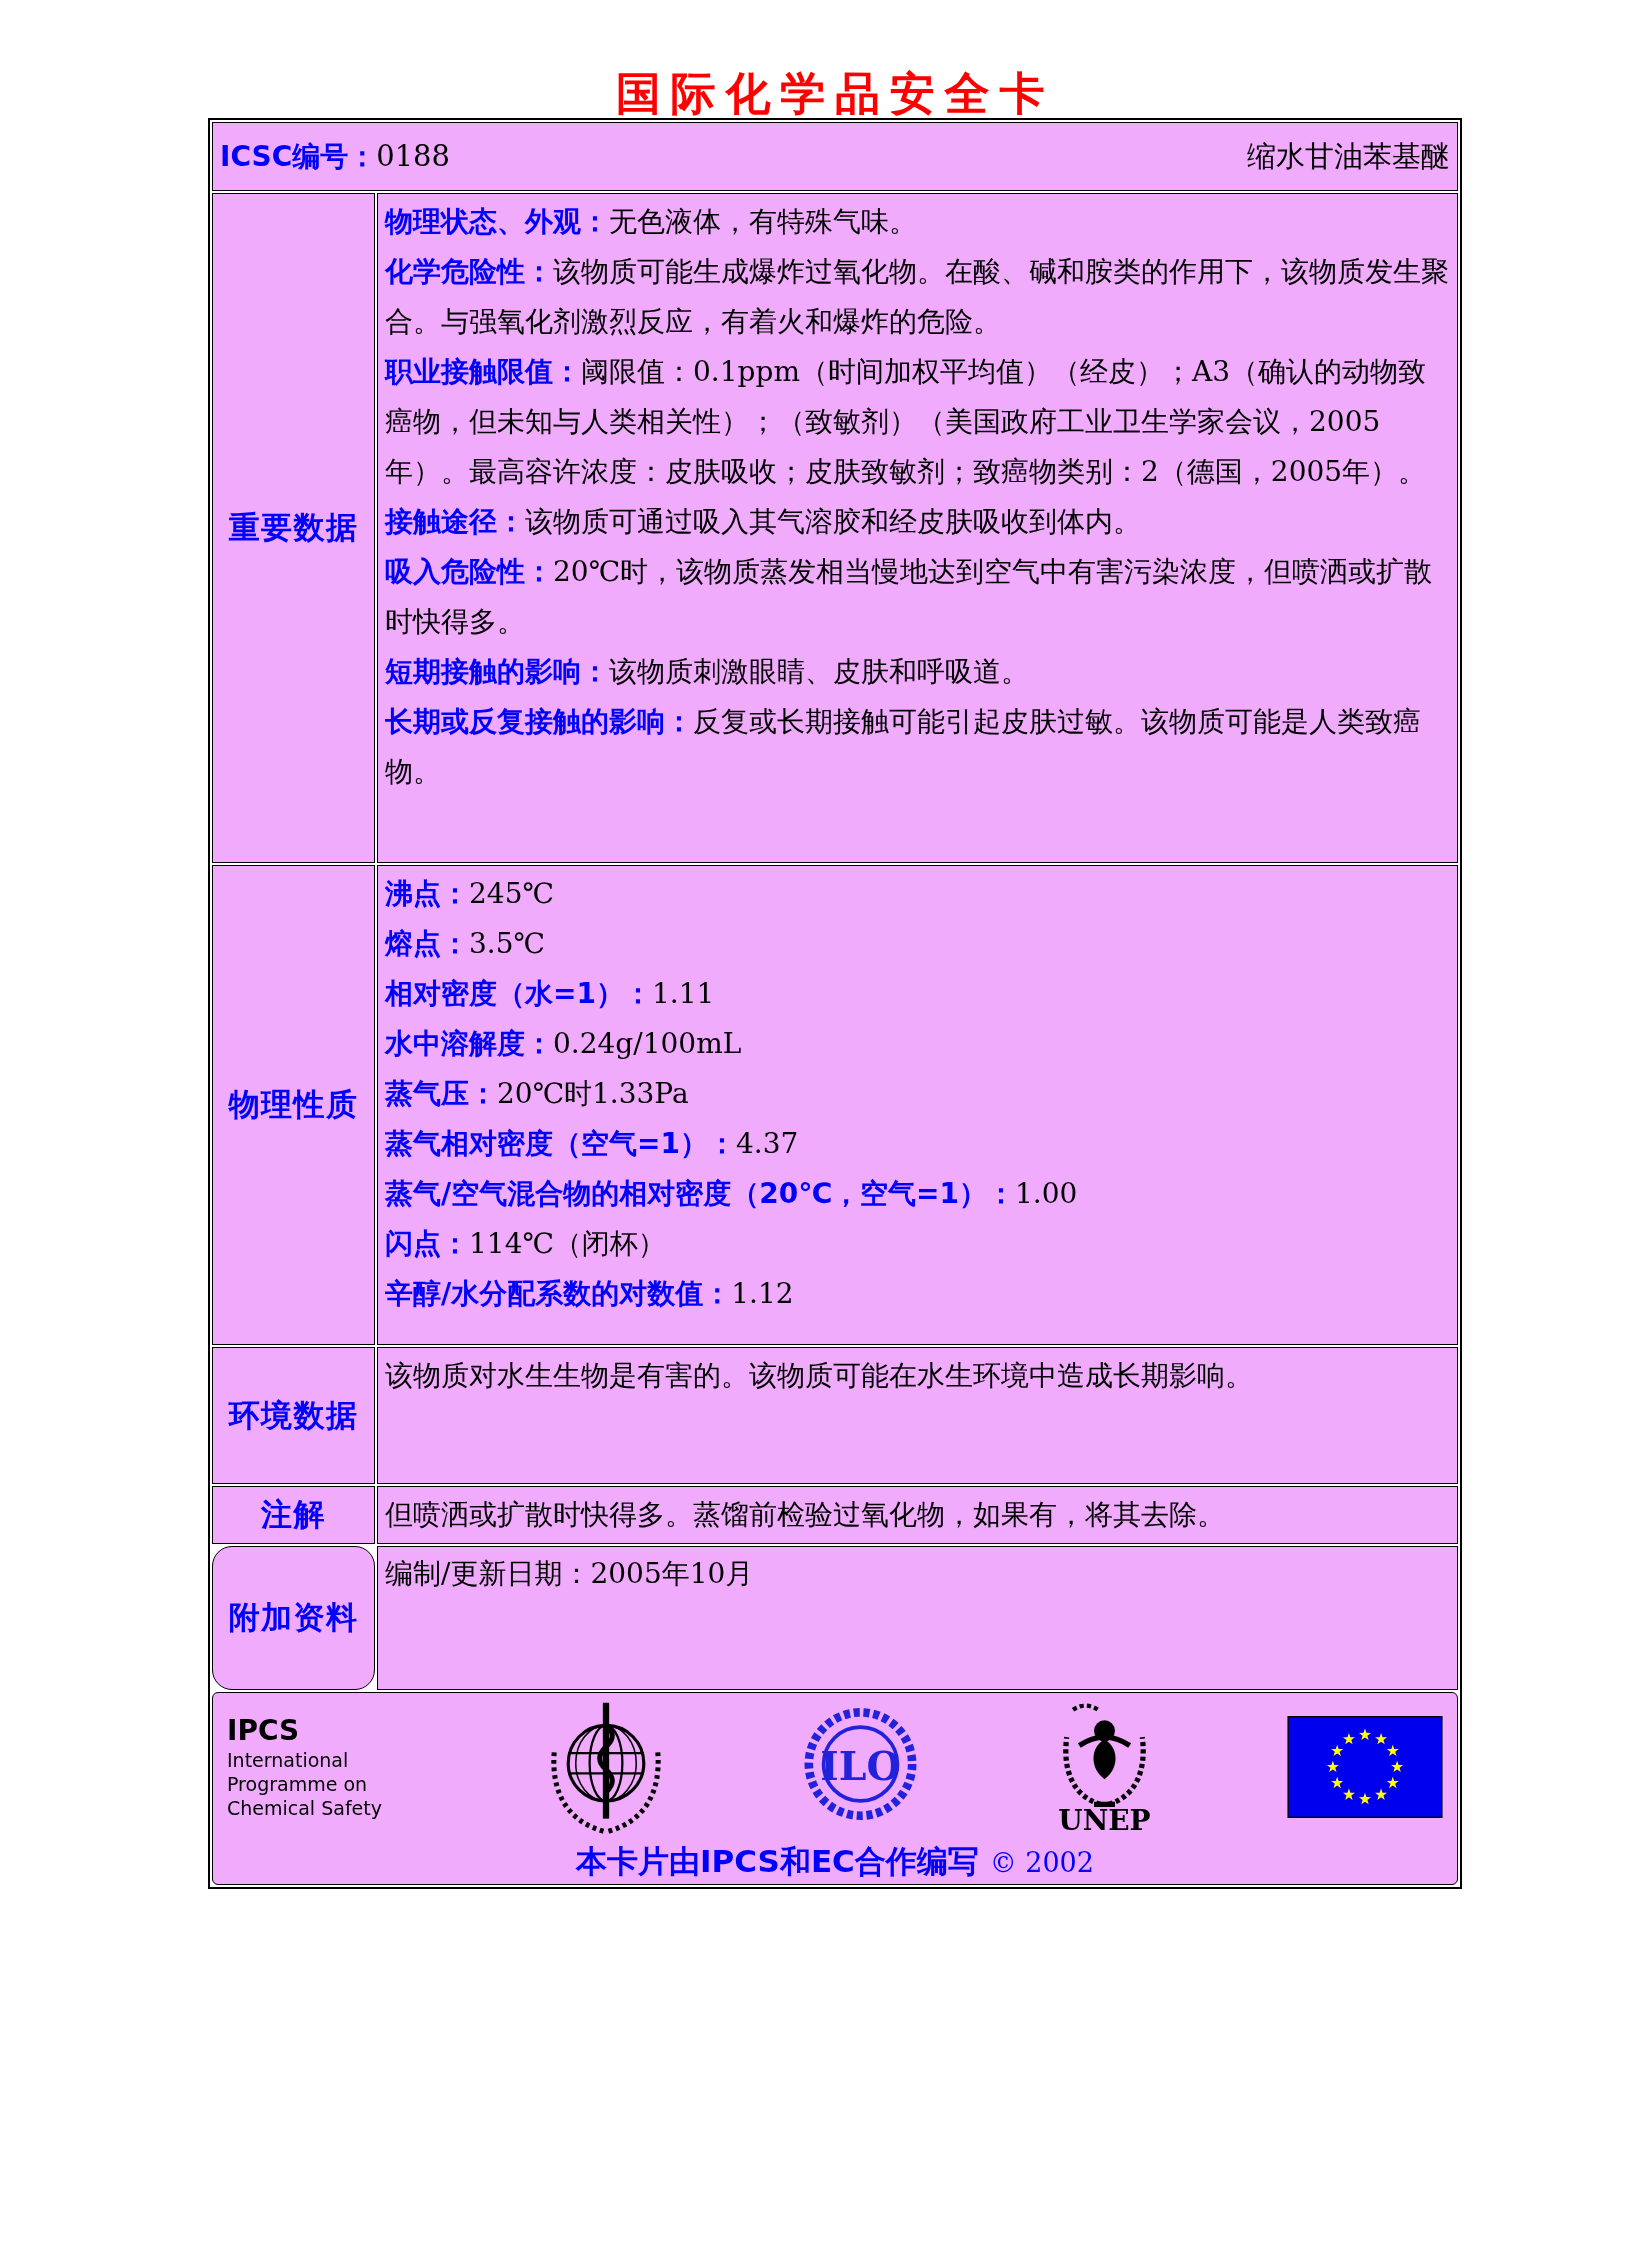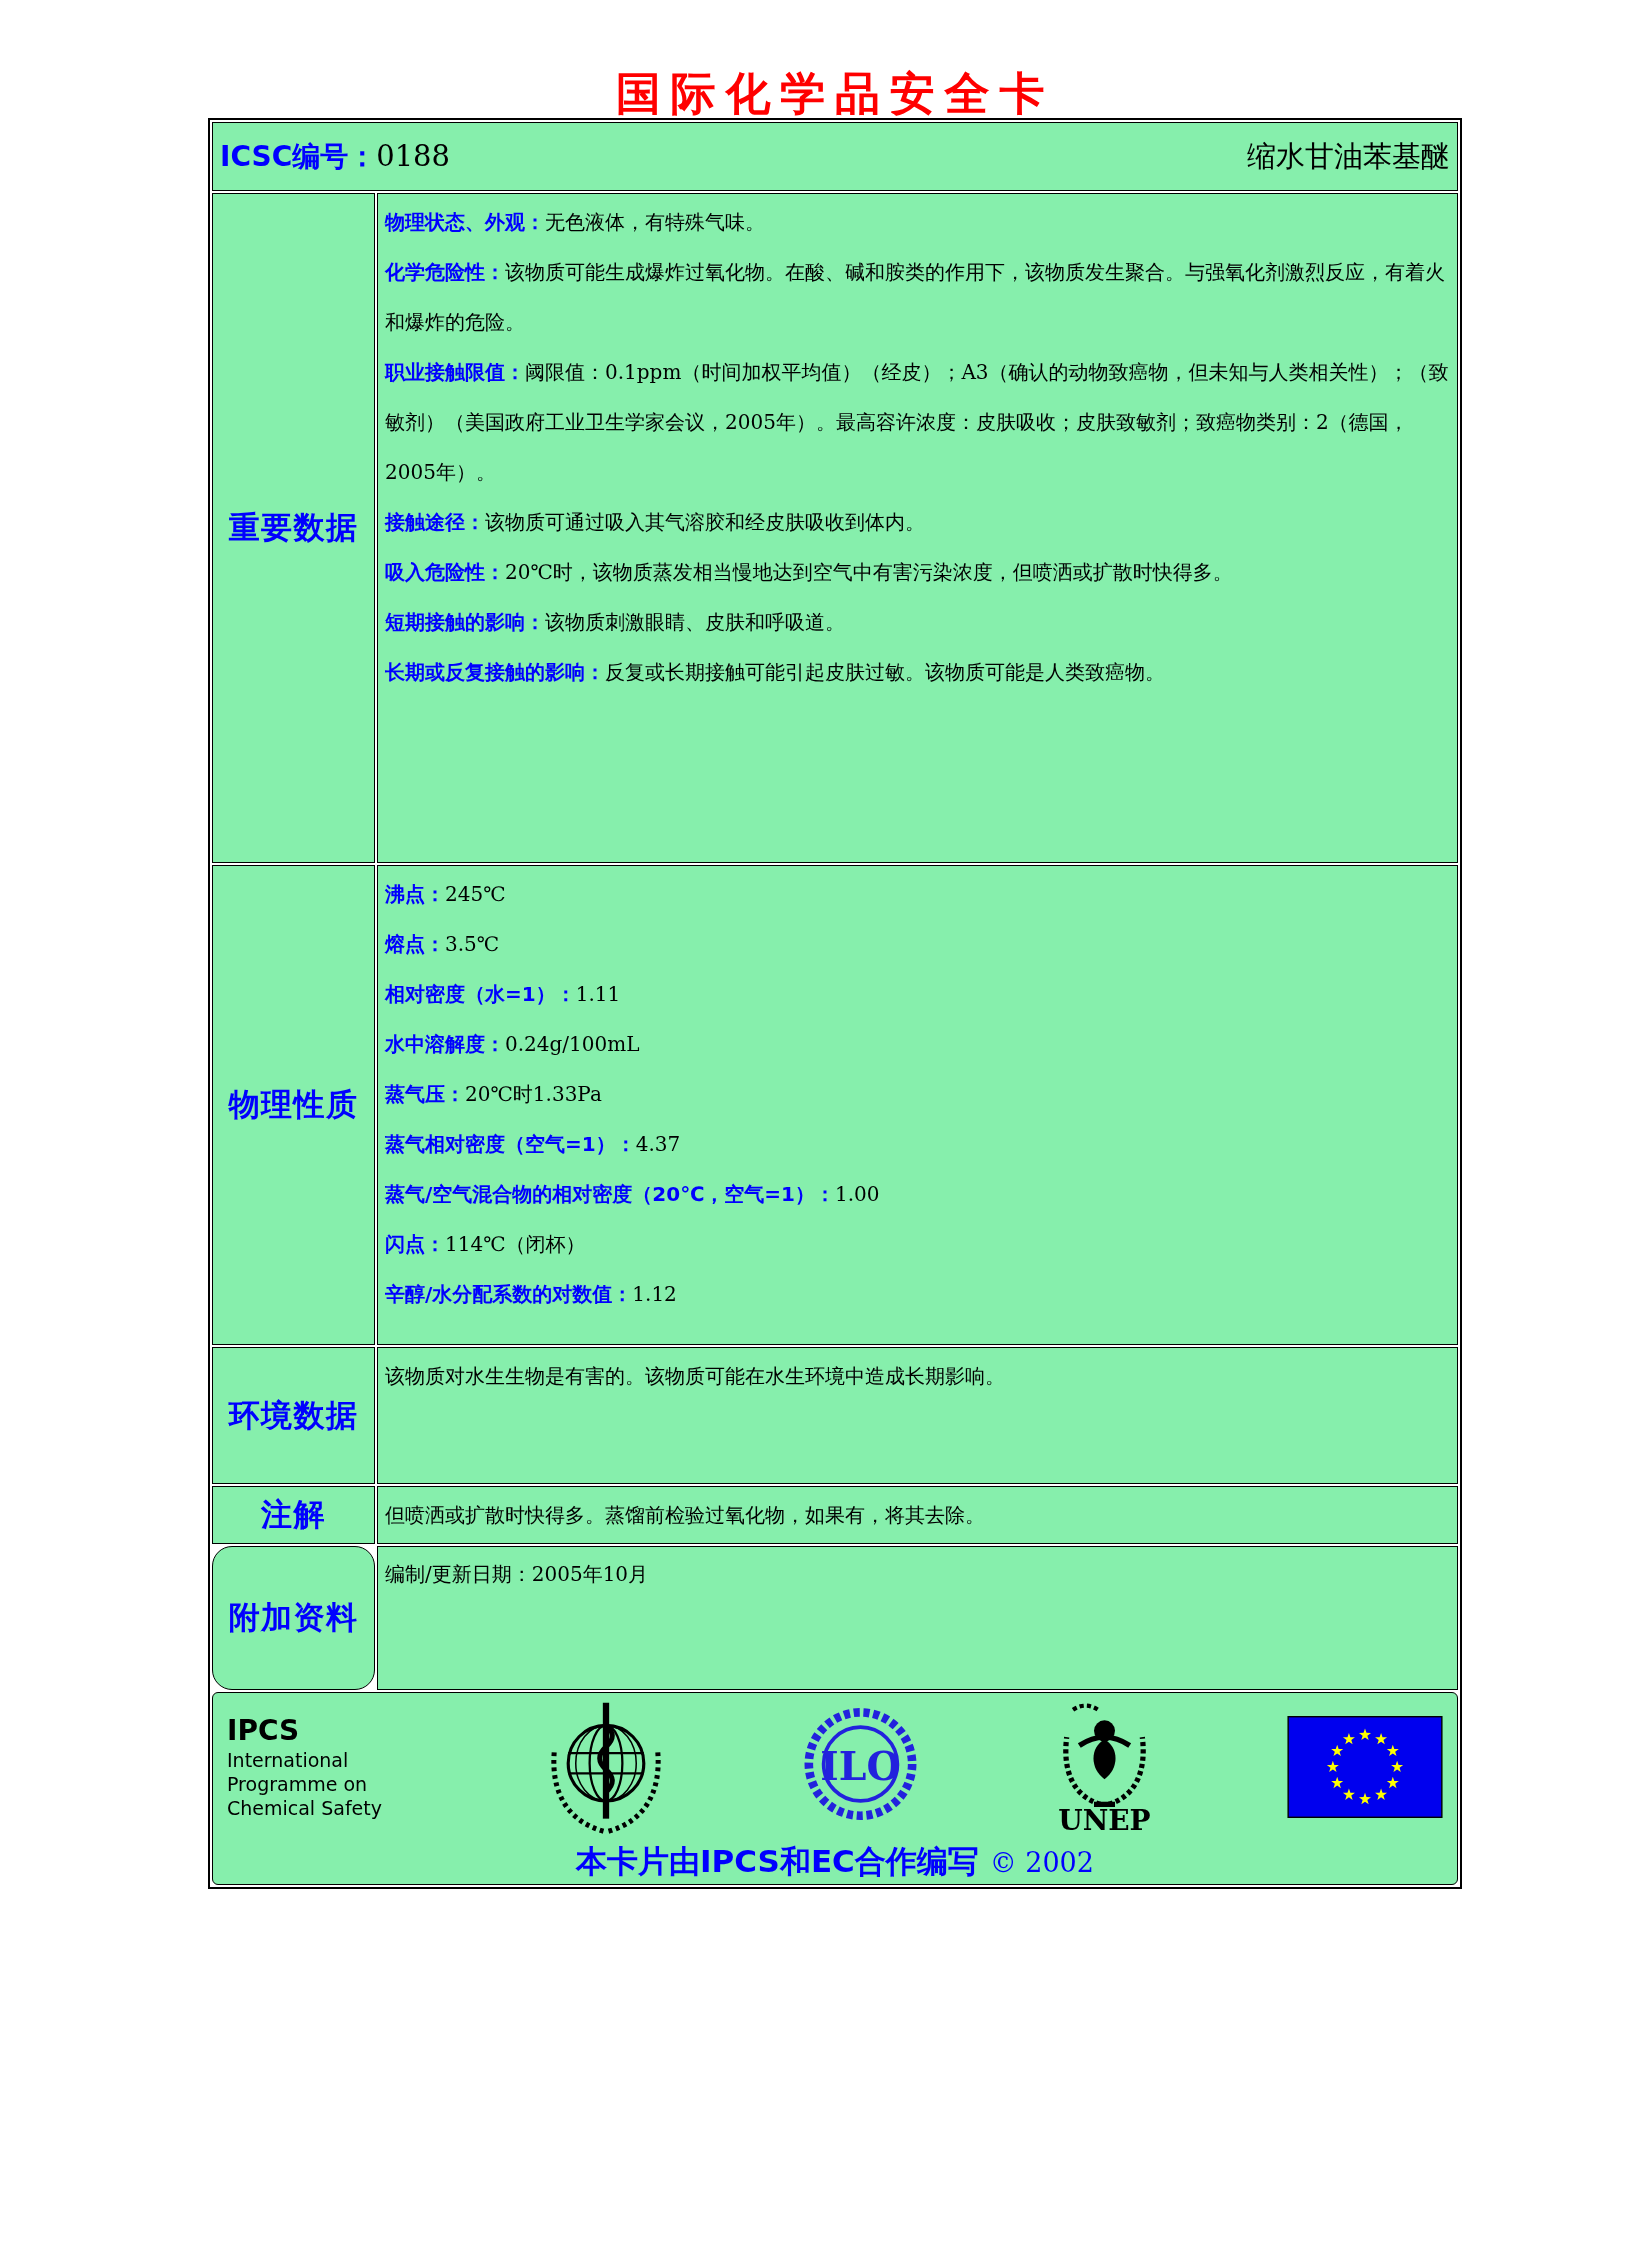--- a/index.html
+++ b/index.html
@@ -10,27 +10,27 @@
   .page-title{
     position:absolute;top:29px;left:208px;width:1254px;text-align:center;
     font-family:"DejaVu Sans","Liberation Sans",sans-serif;font-weight:bold;
     font-size:45px;line-height:50px;letter-spacing:9.8px;color:#FF0000;margin-top:40px;
   }
   table.card{
     position:absolute;top:118px;left:208px;width:1254px;
     border-collapse:separate;border-spacing:2.8px;border:2.1px solid #000;
     table-layout:fixed;background:#fff;
   }
-  td{border:1.4px solid #000;background:#86efac;overflow:hidden;}
+  td{border:1.4px solid #000;background:#f0abfc;overflow:hidden;}
   td.side{
     text-align:center;vertical-align:middle;color:#0000FF;
     font-family:"DejaVu Sans","Liberation Sans",sans-serif;font-weight:bold;
     font-size:31px;letter-spacing:1.4px;
   }
-  td.content{vertical-align:top;padding:2.8px 7px;font-size:20px;line-height:50px;}
+  td.content{vertical-align:top;padding:2.8px 7px;font-size:28px;line-height:50px;}
   td.content p{margin:0;}
   .lbl{
     color:#0000FF;font-family:"DejaVu Sans","Liberation Sans",sans-serif;
     font-weight:bold;
   }
   .hdr-cell{vertical-align:middle;padding:0 7px;}
   .hdr-flex{display:flex;justify-content:space-between;align-items:center;}
   .hdr-left{font-size:29px;}
   .hdr-left .lbl{font-size:28px;}
   .hdr-right{font-size:29px;}

